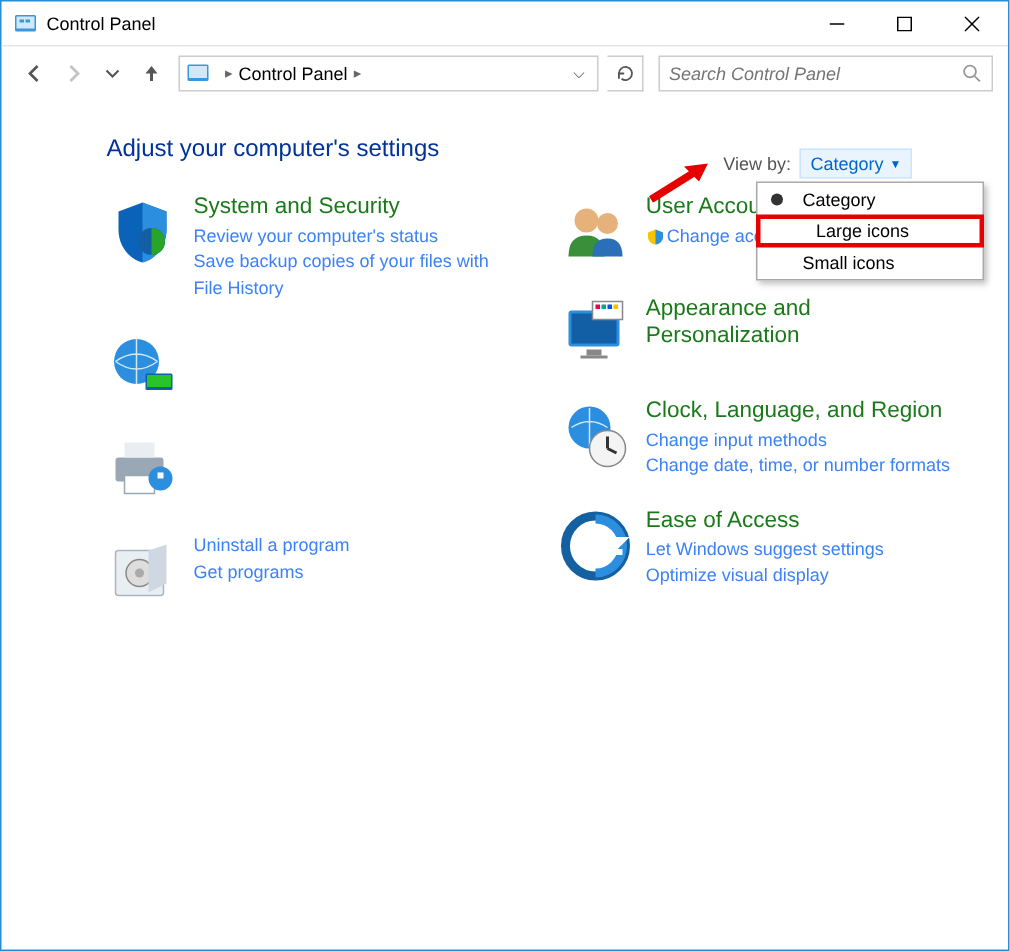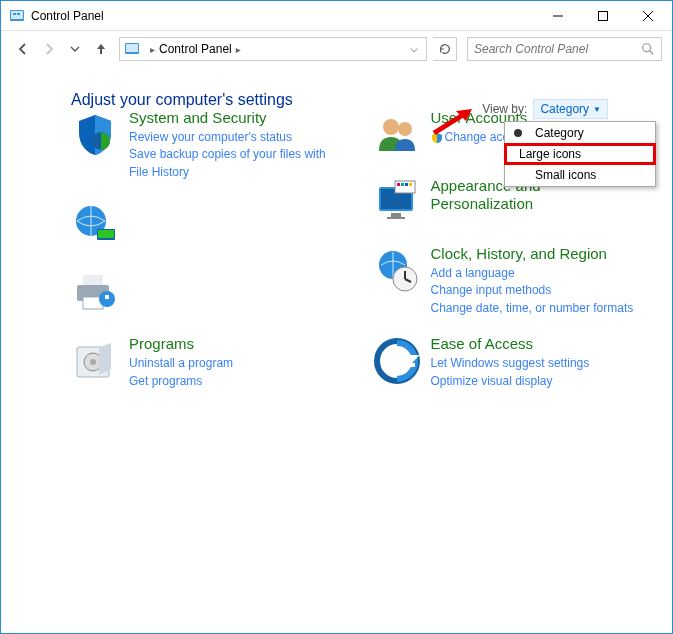--- a/index.html
+++ b/index.html
@@ -12,33 +12,33 @@
 .navbar { height:36px; display:flex; align-items:center; padding:0 10px; gap:2px; }
 .nav-btn { width:24px; height:24px; display:flex; align-items:center; justify-content:center; border-radius:2px; }
 .nav-btn.dis svg { opacity:.35; }
 .addr { flex:1; height:24px; border:1px solid #ccc; display:flex; align-items:center; padding:0 4px; margin:0 4px; min-width:0; }
 .addr .ic { width:16px; height:16px; margin-right:6px; }
 .addr .crumbs { display:flex; align-items:center; font-size:12px; color:#000; }
 .addr .chev { margin:0 4px; color:#666; font-size:10px; }
 .addr .filler { flex:1; }
 .addr .drop { width:16px; text-align:center; color:#555; font-size:10px; }
 .refresh { width:24px; height:24px; display:flex; align-items:center; justify-content:center; border:1px solid #ccc; border-left:none; margin-right:8px; }
-.search { width:195px; height:24px; border:1px solid #ccc; display:flex; align-items:center; padding:0 6px; }
+.search { width:223px; height:24px; border:1px solid #ccc; display:flex; align-items:center; padding:0 6px; }
 .search input { border:none; outline:none; flex:1; font-size:12px; color:#555; font-style:italic; background:transparent; }
 .search .sic { width:14px; height:14px; opacity:.6; }
 .content { position:relative; padding:24px 26px 0 70px; }
-h1.hdr { font-size:16px; font-weight:400; color:#003399; }
+h1.hdr { font-size:16px; font-weight:400; color:#003399; margin-bottom:20px; }
 .viewby { position:absolute; top:32px; right:64px; font-size:12px; color:#555; display:flex; align-items:center; }
 .vb-sel { color:#0066cc; margin-left:6px; padding:2px 6px; border:1px solid #cce4ff; background:#eaf4ff; display:flex; align-items:center; gap:4px; }
 .vb-sel .tri { font-size:8px; color:#0066cc; }
 .arrow { position:absolute; top:40px; right:200px; width:40px; height:28px; }
 .dropdown { position:absolute; top:54px; right:16px; width:152px; background:#fff; border:1px solid #aaa; box-shadow:2px 2px 4px rgba(0,0,0,.25); z-index:10; }
 .dd-item { height:22px; display:flex; align-items:center; font-size:12px; padding:0 10px 0 30px; position:relative; }
 .dd-item.sel::before { content:""; position:absolute; left:9px; top:7px; width:8px; height:8px; border-radius:50%; background:#333; }
-.dd-item.hl { border:3px solid #e60000; margin:-1px -1px; padding-left:12px; }
+.dd-item.hl { border:3px solid #e60000; margin:-1px -1px; padding-left:37px; }
 .cols { display:flex; gap:28px; }
 .col { flex:1; }
 .cat { display:flex; margin-bottom:18px; }
 .cat-ic { width:48px; height:48px; flex-shrink:0; margin-right:10px; margin-top:2px; }
 .cat-body { }
 .cat-title { color:#1a7a1a; font-size:15px; font-weight:400; margin-bottom:2px; line-height:1.2; }
 .cat-link { display:block; color:#3b82f6; font-size:12px; line-height:1.45; text-decoration:none; }
 </style>
 </head>
 <body>
@@ -174,21 +174,20 @@
       </div>
       <div class="cat">
         <span class="cat-ic"><svg viewBox="0 0 48 48">
               <rect x="6" y="10" width="32" height="30" fill="#e9eef3" stroke="#aab5c2" rx="2"></rect>
               <circle cx="22" cy="25" r="9" fill="#ddd"></circle>
               <circle cx="22" cy="25" r="9" fill="none" stroke="#888"></circle>
               <circle cx="22" cy="25" r="3" fill="#aaa"></circle>
               <path d="M28 10 L40 6 L40 32 L28 38 Z" fill="#cfd8e2"></path>
             </svg></span>
         <div class="cat-body">
-          <div class="cat-title">Programs</div>
           <a class="cat-link">Uninstall a program</a>
           <a class="cat-link">Get programs</a>
         </div>
       </div>
     </div>
 
     <div class="col">
       <div class="cat">
         <span class="cat-ic"><svg viewBox="0 0 48 48">
               <circle cx="18" cy="16" r="8" fill="#e6b17a"></circle>
@@ -222,22 +221,21 @@
       </div>
       <div class="cat">
         <span class="cat-ic"><svg viewBox="0 0 48 48">
               <circle cx="20" cy="18" r="14" fill="#2b8ede"></circle>
               <path d="M8 18 Q20 10 32 18 M20 5 V31" stroke="#cfe8fa" fill="none"></path>
               <circle cx="32" cy="32" r="12" fill="#f4f4f4" stroke="#888"></circle>
               <line x1="32" y1="32" x2="32" y2="24" stroke="#333" stroke-width="2"></line>
               <line x1="32" y1="32" x2="38" y2="35" stroke="#333" stroke-width="2"></line>
             </svg></span>
         <div class="cat-body">
-          <div class="cat-title">Clock, History, and Region</div>
-          <a class="cat-link">Add a language</a>
+          <div class="cat-title">Clock, Language, and Region</div>
           <a class="cat-link">Change input methods</a>
           <a class="cat-link">Change date, time, or number formats</a>
         </div>
       </div>
       <div class="cat">
         <span class="cat-ic"><svg viewBox="0 0 48 48">
               <circle cx="24" cy="24" r="20" fill="none" stroke="#1560a0" stroke-width="6"></circle>
               <path d="M24 6 A18 18 0 0 1 24 42" fill="none" stroke="#2b8ede" stroke-width="6"></path>
               <path d="M30 20 L42 20 L34 28 L42 28" fill="none" stroke="#fff" stroke-width="4"></path>
             </svg></span>

